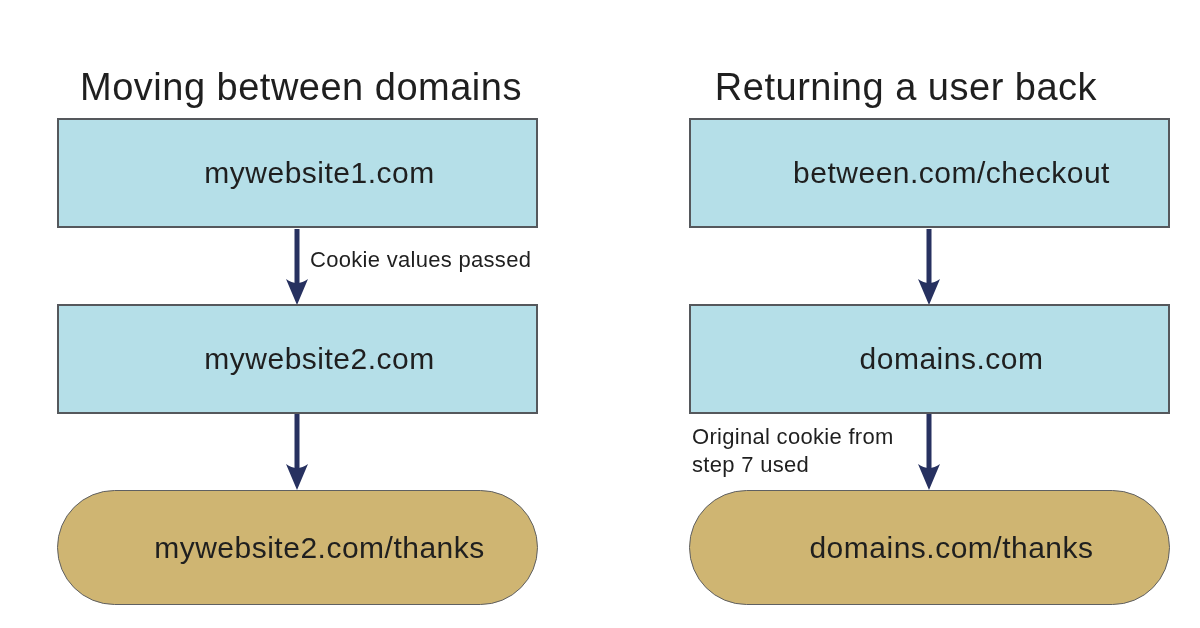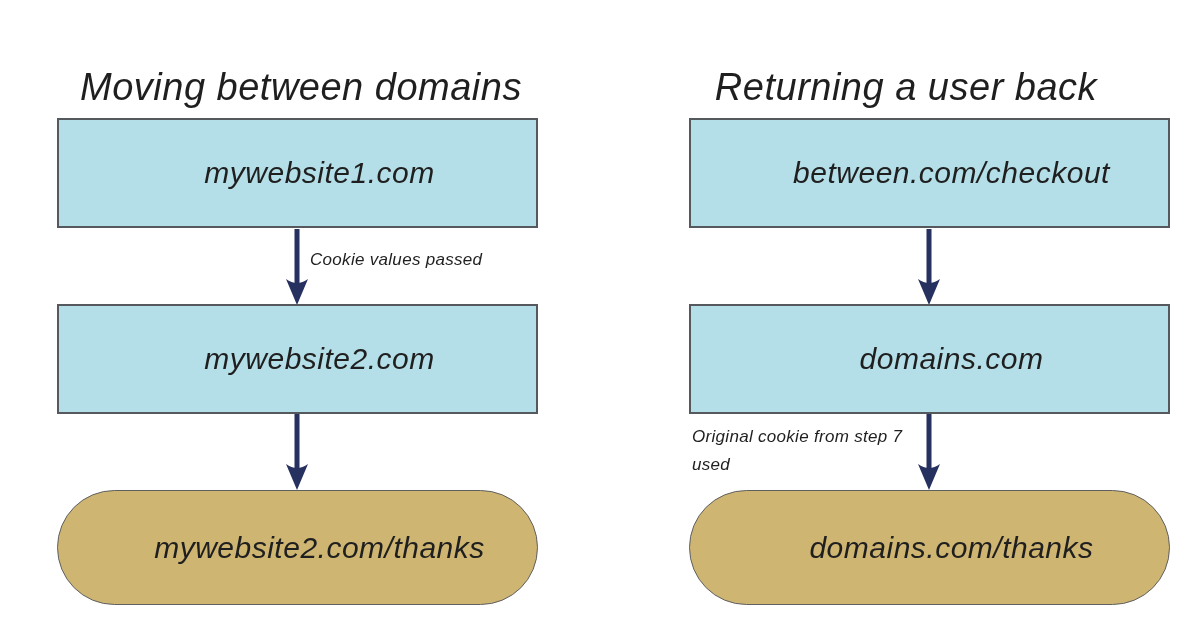--- a/index.html
+++ b/index.html
@@ -1,21 +1,20 @@
 <!DOCTYPE html>
 <html style="--background: #ffffff; --node-fill: #b5dfe8; --node-border: #55585c; --terminal-fill: #cfb572; --terminal-border: #5f6062; --arrow: #273160; --text: #1f1f1f;"><head>
 <meta charset="utf-8">
 <style>
   html,body{margin:0;padding:0;}
   body{font-family:"Liberation Sans", sans-serif; background:#ffffff;}
   .canvas{
     position:relative; width:1200px; height:618px;
     background:var(--background,#ffffff); overflow:hidden;
     color:var(--text,#1f1f1f);
-    font-style:italic;
   }
   .title{
     position:absolute; top:33px; width:540px; text-align:center;
     font-size:38px; line-height:44px; font-weight:400; color:var(--text,#1f1f1f);
     letter-spacing:0.5px;
   }
   .titleL{left:31px;}
   .titleR{left:636px;}
   .node{
     position:absolute; width:481px; box-sizing:border-box;
@@ -38,21 +37,21 @@
   .row1{top:118px;}
   .row2{top:304px;}
   .row3{top:490px;}
   .arrow{position:absolute; width:26px; height:76px;}
   .arrowL{left:284px;}
   .arrowR{left:916px;}
   .a1{top:229px;}
   .a2{top:414px;}
   .arrow-shaft,.arrow-head{fill:var(--arrow,#273160);}
   .annot{
-    position:absolute; font-size:17px; line-height:28px;
+    position:absolute; font-size:22px; line-height:28px;
     color:var(--text,#1f1f1f); letter-spacing:0.3px;
   }
   .annot1{left:310px; top:246px; white-space:nowrap;}
   .annot2{left:692px; top:423px; width:240px;}
 </style>
 </head>
 <body>
 
 <div class="canvas">
 

